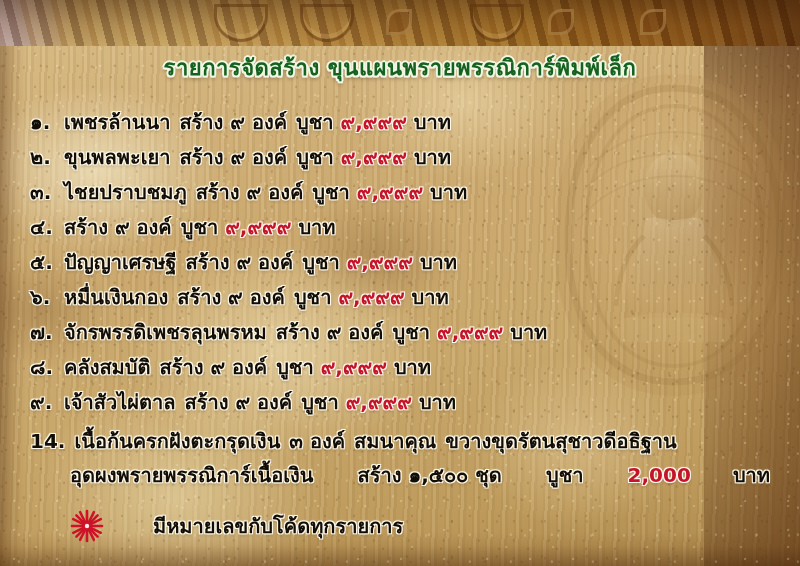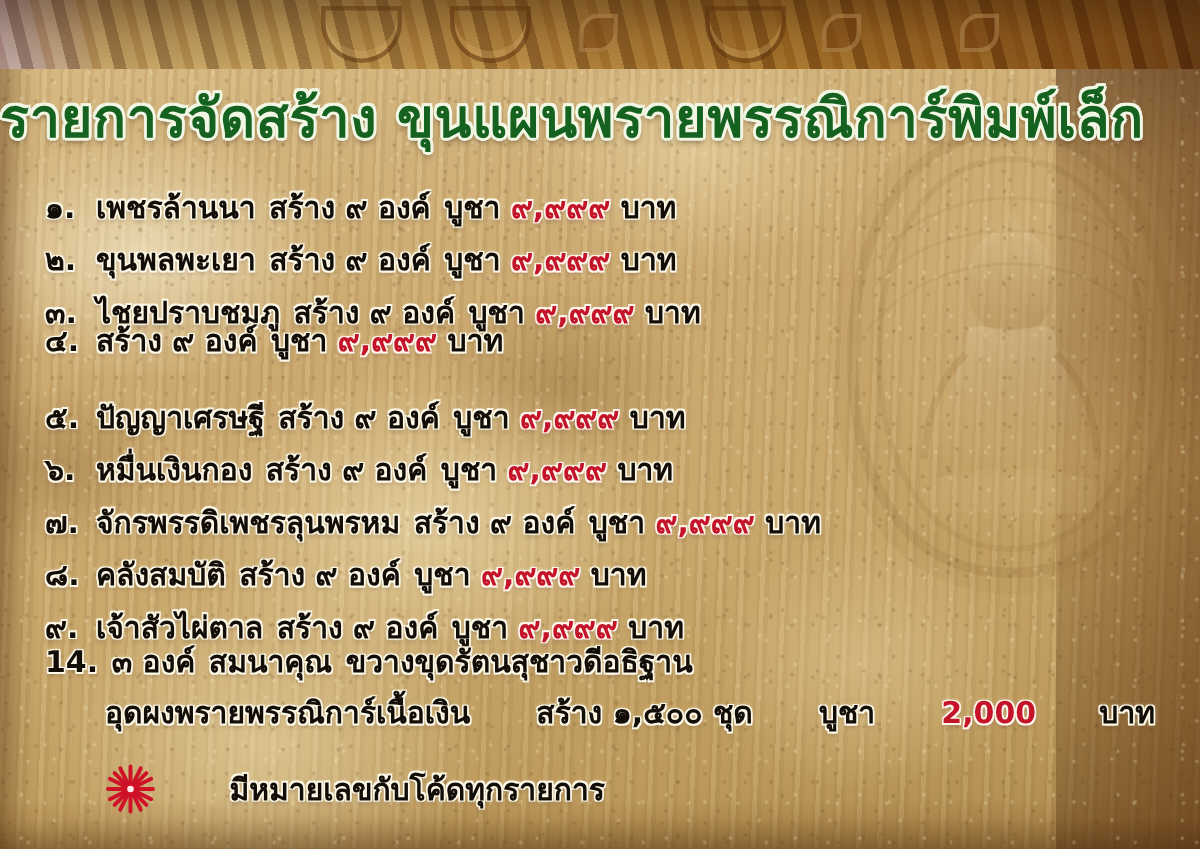--- a/index.html
+++ b/index.html
@@ -104,22 +104,22 @@
   }
   #amulet svg { width:100%; height:100%; }
 
   
   #content { position:absolute; inset:0; z-index:5; }
 
   .thai { font-family:"DejaVu Sans", sans-serif; }
 
   #title {
     position:absolute; top:50px; left:0; width:800px;
-    text-align:left;
-    font-size:36px; font-weight:bold; letter-spacing:.5px;
+    text-align:center;
+    font-size:22px; font-weight:bold; letter-spacing:.5px;
     color:#15611f;
     text-shadow:
       -1.5px -1.5px 0 #f2f6e4, 1.5px -1.5px 0 #f2f6e4,
       -1.5px  1.5px 0 #f2f6e4, 1.5px  1.5px 0 #f2f6e4,
        0 -2px 0 #eef4df, 0 2px 0 #eef4df,
       -2px 0 0 #eef4df, 2px 0 0 #eef4df,
        0 3px 4px rgba(40,20,5,.55);
   }
 
   #list { position:absolute; top:106px; left:30px; width:740px; }
@@ -130,21 +130,21 @@
     font-size:20px; font-weight:bold;
     color:#120d06;
     text-shadow:
       -1px -1px 0 #fdf8e8, 1px -1px 0 #fdf8e8,
       -1px  1px 0 #fdf8e8, 1px  1px 0 #fdf8e8,
        0 0 3px rgba(255,248,225,.9),
        0 2px 3px rgba(60,35,10,.35);
     white-space:nowrap;
   }
   .row .num   { min-width:34px; }
-  .row .name  { margin-right:9px;margin-top:16px; }
+  .row .name  { margin-right:9px; }
   .row .qty   { margin-right:9px; }
   .row .worship { margin-right:7px; }
   .row .price {
     color:#c3142a; margin-right:7px;
     text-shadow:
       -1px -1px 0 #fff6ec, 1px -1px 0 #fff6ec,
       -1px  1px 0 #fff6ec, 1px  1px 0 #fff6ec,
        0 0 3px rgba(255,250,235,.9),
        0 2px 3px rgba(70,10,10,.35);
   }
@@ -305,20 +305,21 @@
         <span class="name">เจ้าสัวไผ่ตาล</span>
         <span class="qty">สร้าง ๙ องค์</span>
         <span class="worship">บูชา</span>
         <span class="price">๙,๙๙๙</span>
         <span class="unit">บาท</span>
       </div>
 
       <div id="item10">
         <div class="row thai">
           <span class="num r-sep">14.</span>
+          <span class="r-sep">เนื้อก้นครกฝังตะกรุดเงิน</span>
           <span class="r-sep">๓ องค์</span>
           <span class="r-sep">สมนาคุณ</span>
           <span>ขวางขุดรัตนสุชาวดีอธิฐาน</span>
         </div>
         <div class="row l2 thai">
           <span class="r-sep">อุดผงพรายพรรณิการ์เนื้อเงิน</span>
           <span class="r-sep">สร้าง ๑,๕๐๐ ชุด</span>
           <span class="r-sep">บูชา</span>
           <span class="price">2,000</span>
           <span>บาท</span>

